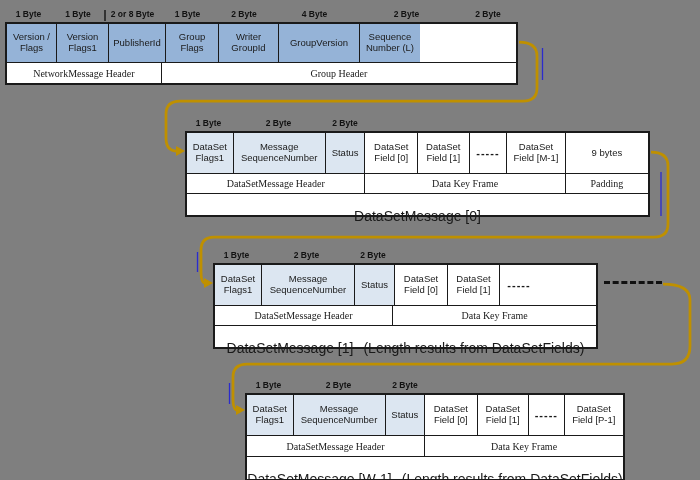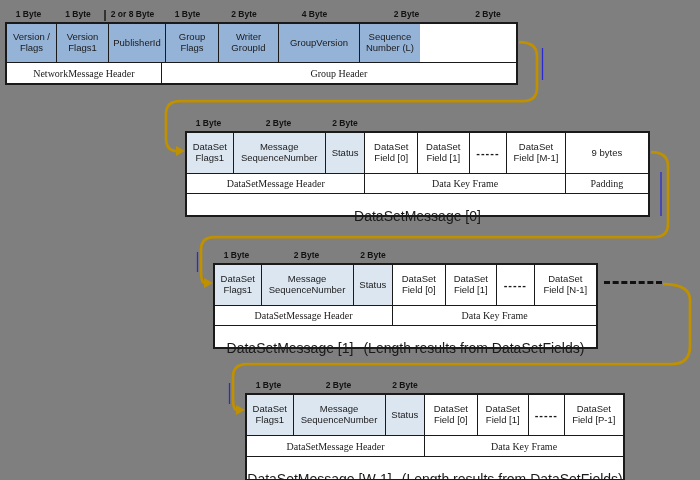--- a/index.html
+++ b/index.html
@@ -135,21 +135,20 @@
   </div>
 
   <div class="block" style="left:213px;top:263px;width:385px;">
     <div class="row" style="height:40px;">
       <div class="cell lightblue" style="width:47px">DataSet Flags1</div>
       <div class="cell lightblue" style="width:93px">Message SequenceNumber</div>
       <div class="cell lightblue" style="width:40px">Status</div>
       <div class="cell white" style="width:53px">DataSet Field [0]</div>
       <div class="cell white" style="width:52px">DataSet Field [1]</div>
       <div class="cell white dash-cell" style="width:38px">-----</div>
-      <div class="cell white" style="width:62px">DataSet Field [N-1]</div>
     </div>
     <div class="row hdr-row" style="height:20px;">
       <div class="hdr" style="width:180px">DataSetMessage Header</div>
       <div class="hdr" style="width:205px">Data Key Frame</div>
     </div>
     <div class="ftr-row" style="height:21px;">
       <span>DataSetMessage [1]</span>
       <span class="ftr-note">(Length results from DataSetFields)</span>
     </div>
   </div>

